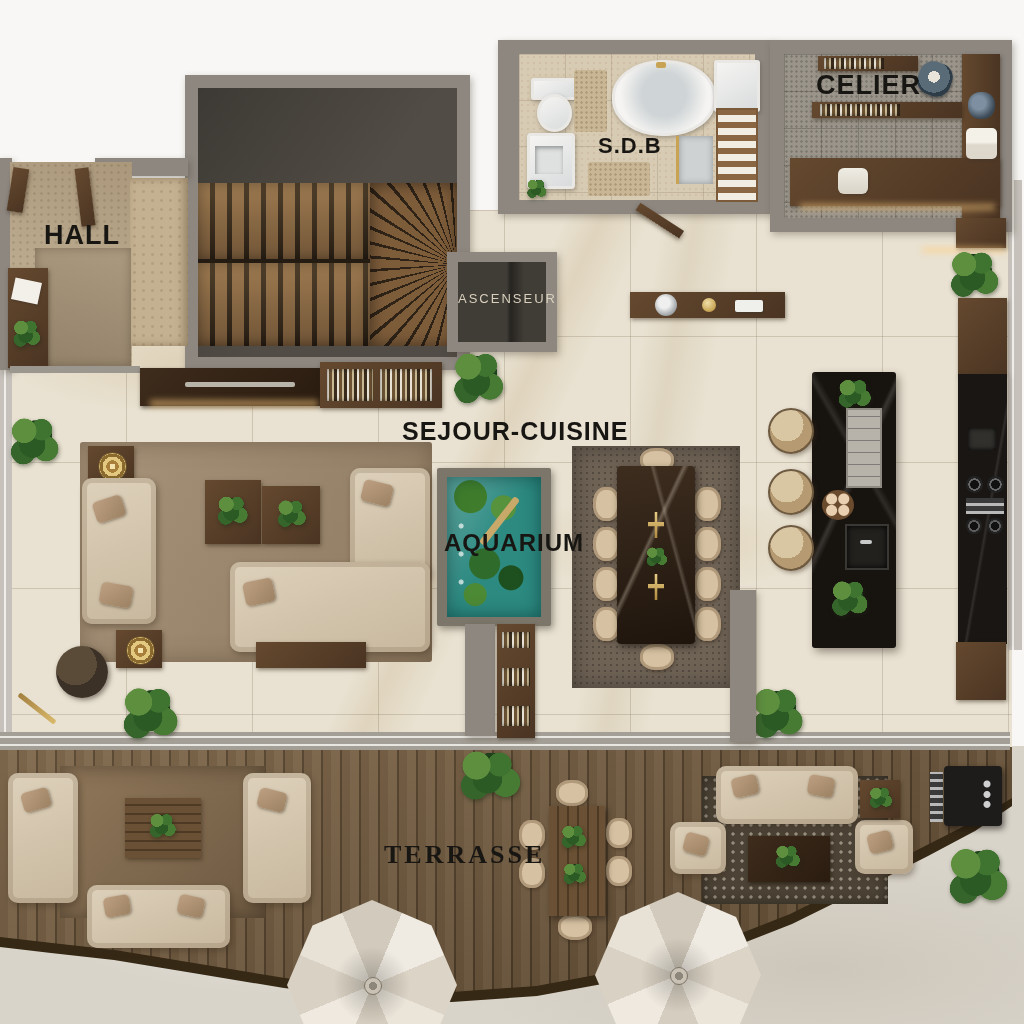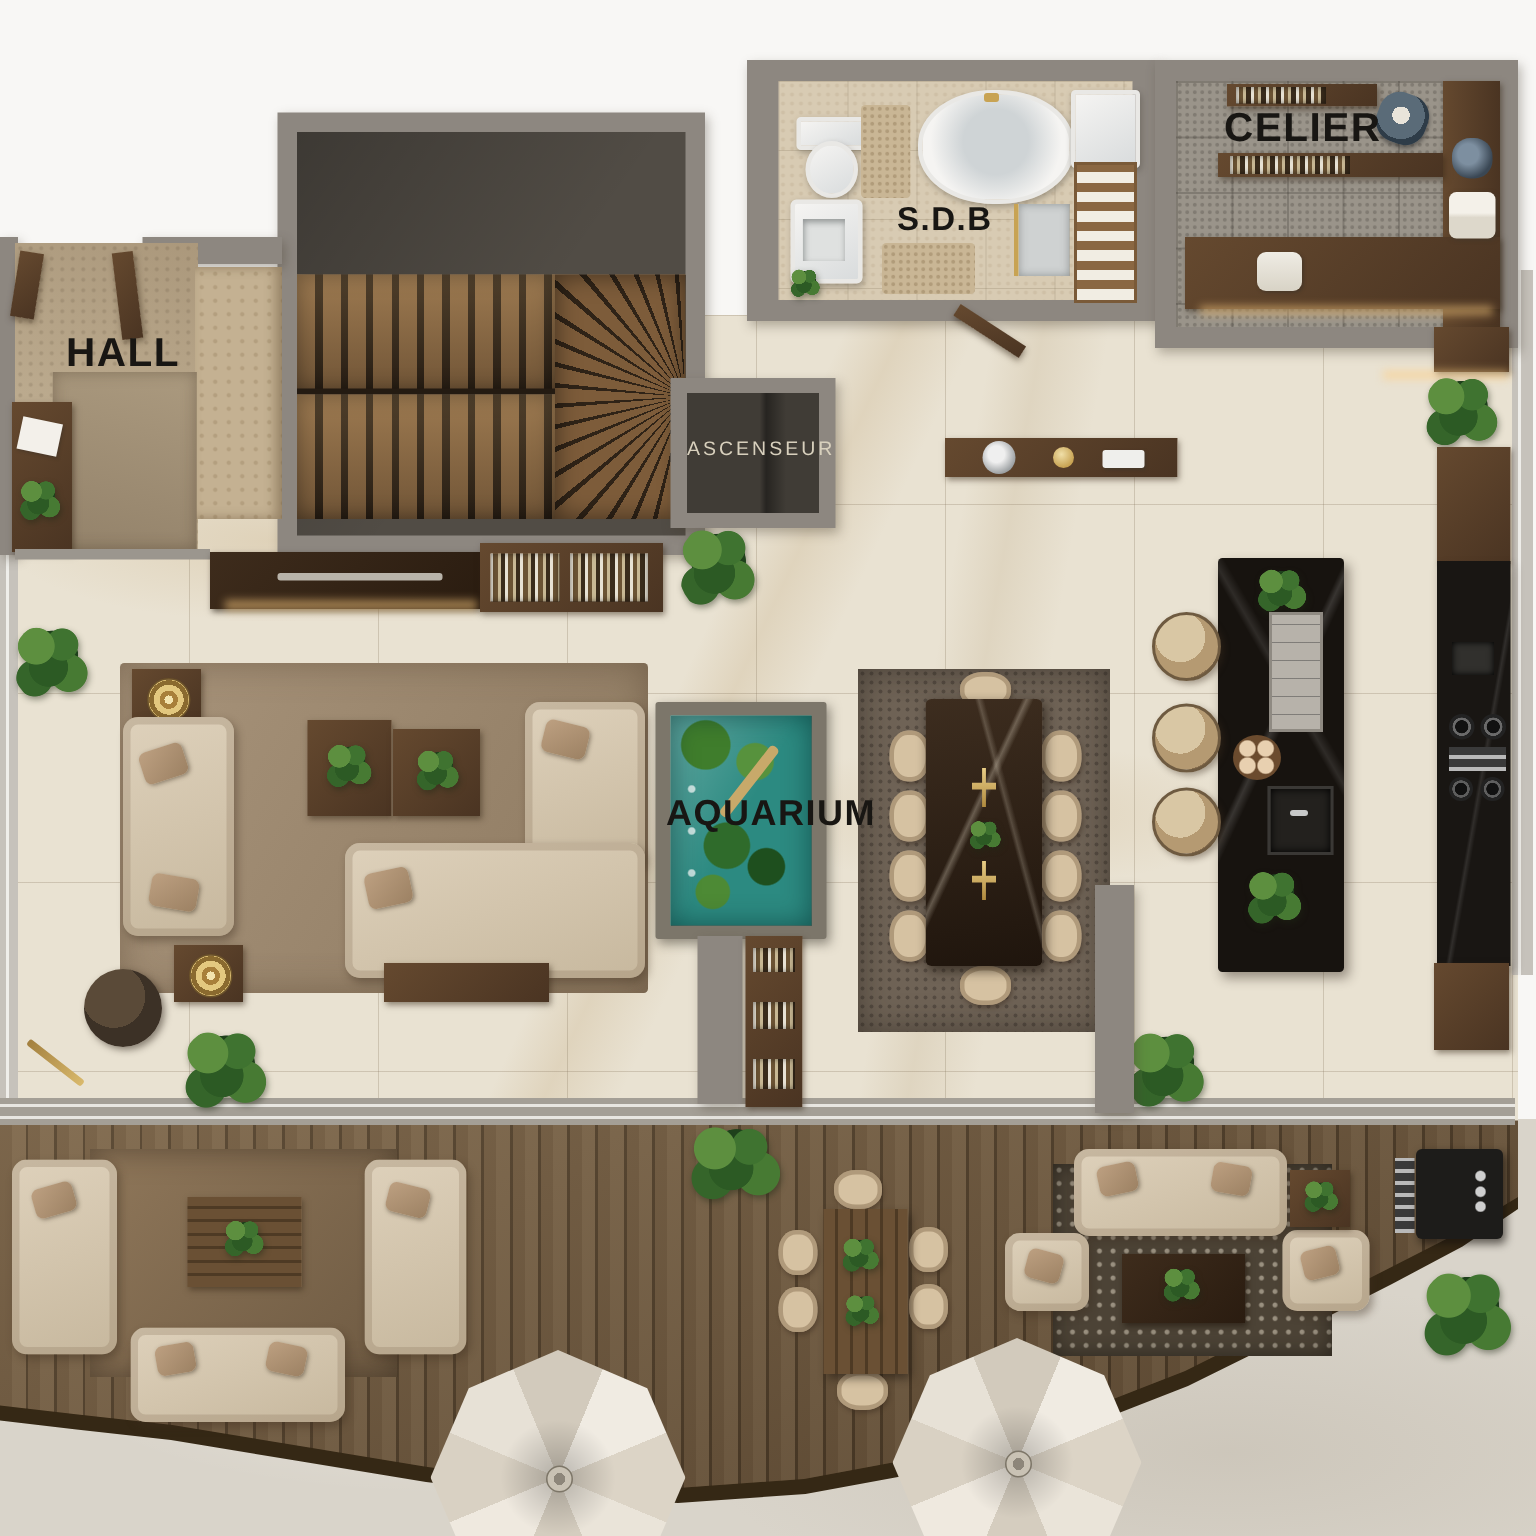--- a/index.html
+++ b/index.html
@@ -278,15 +278,17 @@
 
   <div class="abs umbrella" style="left:287px;top:900px;width:170px;height:170px;"></div>
   <div class="abs hub" style="left:364px;top:977px;width:16px;height:16px;"></div>
   <div class="abs umbrella" style="left:595px;top:892px;width:166px;height:166px;"></div>
   <div class="abs hub" style="left:670px;top:967px;width:16px;height:16px;"></div>
 
   <div class="room-label" style="left:44px;top:220px;font-size:27px;">HALL</div>
   <div class="room-label label-elev" style="left:458px;top:291px;width:88px;text-align:center;font-size:13px;">ASCENSEUR</div>
   <div class="room-label" style="left:598px;top:133px;font-size:22px;">S.D.B</div>
   <div class="room-label" style="left:816px;top:70px;font-size:27px;text-align:center;">CELIER</div>
+  <div class="room-label" style="left:402px;top:417px;font-size:25px;">SEJOUR-CUISINE</div>
   <div class="room-label" style="left:444px;top:529px;font-size:24px;">AQUARIUM</div>
+  <div class="room-label label-terrasse" style="left:384px;top:840px;font-size:26px;">TERRASSE</div>
 
 </div>
 
 </body></html>

